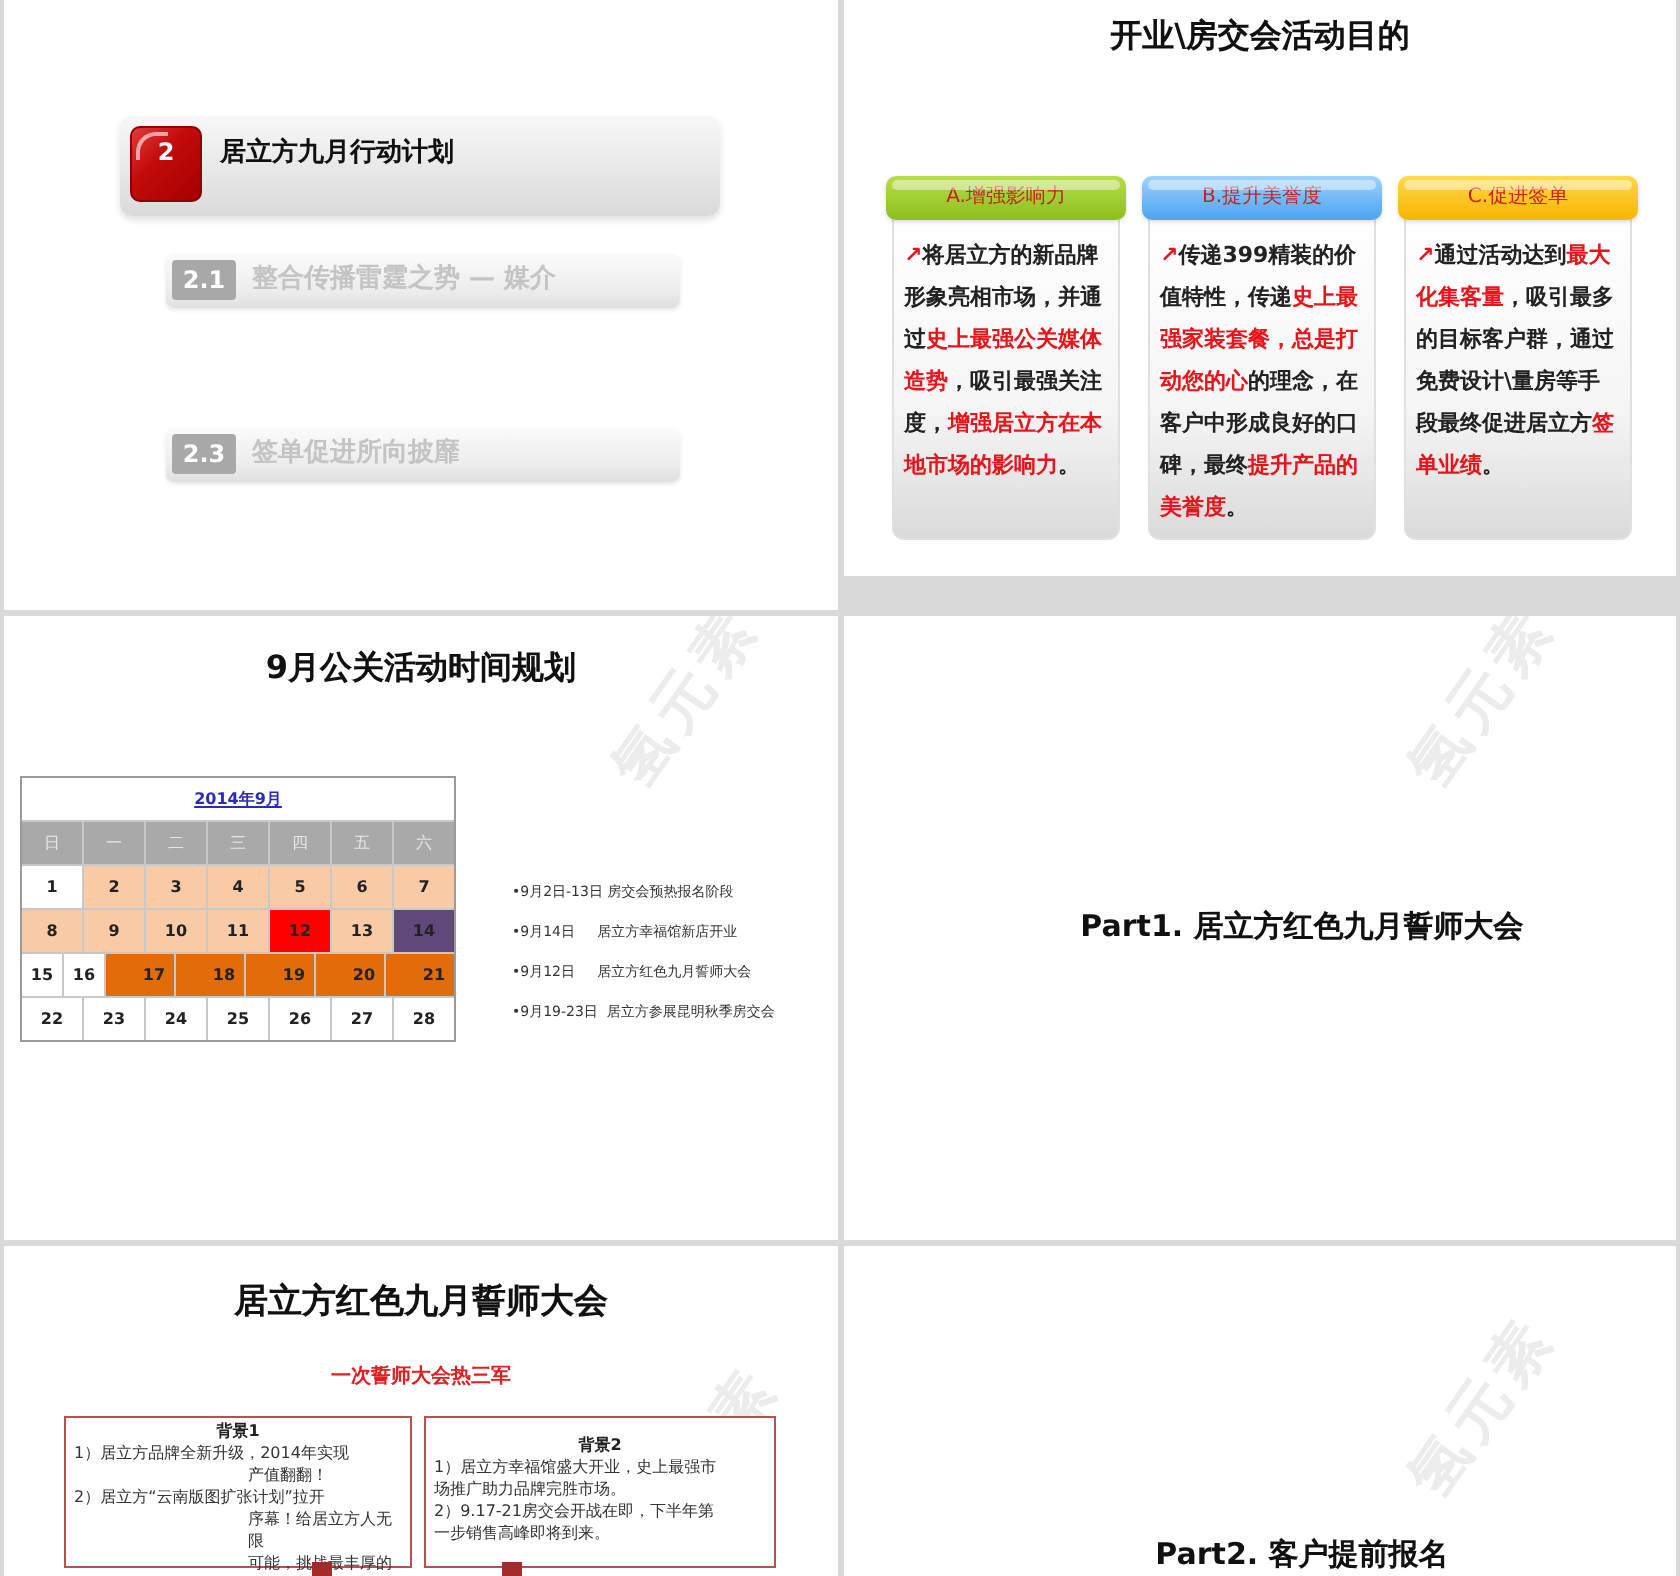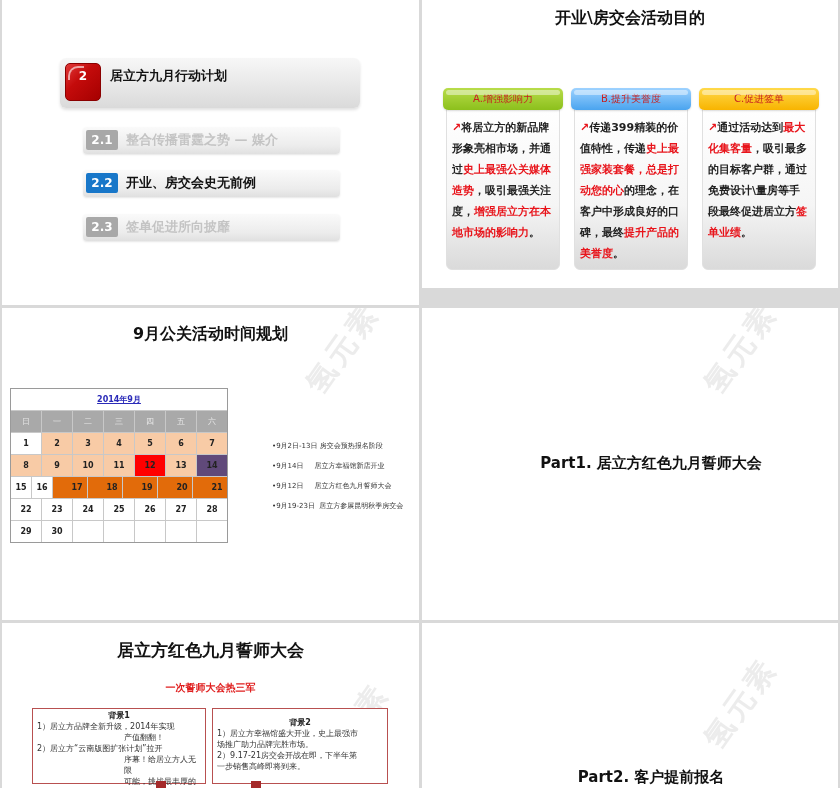--- a/index.html
+++ b/index.html
@@ -62,21 +62,21 @@
   .cal-row { display: flex; height: 22px; }
   .cal-cell { flex: 1; border-left: 1px solid #c8c8c8; border-top: 1px solid #c8c8c8; font-size: 8px; font-weight: bold;
     text-align: center; line-height: 21px; color: #222; }
   .cal-row .cal-cell:first-child { border-left: none; }
   .cal-cell.hdr { background: #a9a9a9; color: #e6e6e6; font-weight: normal; }
   .cal-cell.peach { background: #f8cba6; }
   .cal-cell.orange { background: #e26b0a; padding-left: 14px; }
   .cal-cell.red { background: #ff0000; color: #222; }
   .cal-cell.purple { background: #60497a; color: #222; }
   .events { position: absolute; left: 254px; top: 128px; font-size: 7px; color: #333; }
-  .events div { height: 20px; line-height: 20px; white-space: pre; margin-left: 16px; }
+  .events div { height: 20px; line-height: 20px; white-space: pre; }
 
   
   .part-title { position: absolute; left: 0; width: 100%; text-align: center; font-size: 15px; font-weight: bold; color: #111; margin-left: 21px; }
 
   
   .s5-title { position: absolute; left: 0; width: 100%; top: 16px; text-align: center; font-size: 17px; font-weight: bold; color: #111; }
   .s5-sub { position: absolute; left: 0; width: 100%; top: 58px; text-align: center; font-size: 10px; font-weight: bold; color: #e02020; }
   .bg-box { position: absolute; border: 1.5px solid #b85050; background: #fff; font-size: 8px; color: #333; line-height: 11px; padding: 1px 4px; }
   .bg-box .bt { text-align: center; font-weight: bold; color: #222; }
   .bg-box .ind { padding-left: 87px; }
@@ -88,24 +88,20 @@
 <div class="grid">
 
   <div class="slide s1">
     <div class="main-item">
       <div class="main-num">2</div>
       <div class="main-title">居立方九月行动计划</div>
     </div>
     <div class="sub-item dim" style="top:127px">
       <div class="sub-num">2.1</div>
       <div class="sub-text">整合传播雷霆之势 — 媒介</div>
-    </div>
-    <div class="sub-item active" style="top:170px">
-      <div class="sub-num">2.2</div>
-      <div class="sub-text">开业、房交会史无前例</div>
     </div>
     <div class="sub-item dim" style="top:214px">
       <div class="sub-num">2.3</div>
       <div class="sub-text">签单促进所向披靡</div>
     </div>
   </div>
 
   <div class="slide s2">
     <div class="s2-title">开业\房交会活动目的</div>
 
@@ -175,29 +171,20 @@
           </div>
           <div class="cal-row">
             <div class="cal-cell">22</div>
             <div class="cal-cell">23</div>
             <div class="cal-cell">24</div>
             <div class="cal-cell">25</div>
             <div class="cal-cell">26</div>
             <div class="cal-cell">27</div>
             <div class="cal-cell">28</div>
           </div>
-          <div class="cal-row">
-            <div class="cal-cell">29</div>
-            <div class="cal-cell">30</div>
-            <div class="cal-cell"></div>
-            <div class="cal-cell"></div>
-            <div class="cal-cell"></div>
-            <div class="cal-cell"></div>
-            <div class="cal-cell"></div>
-          </div>
         </div>
     </div>
     <div class="events">
       <div>•9月2日-13日 房交会预热报名阶段</div>
       <div>•9月14日     居立方幸福馆新店开业</div>
       <div>•9月12日     居立方红色九月誓师大会</div>
       <div>•9月19-23日  居立方参展昆明秋季房交会</div>
     </div>
   </div>
 

